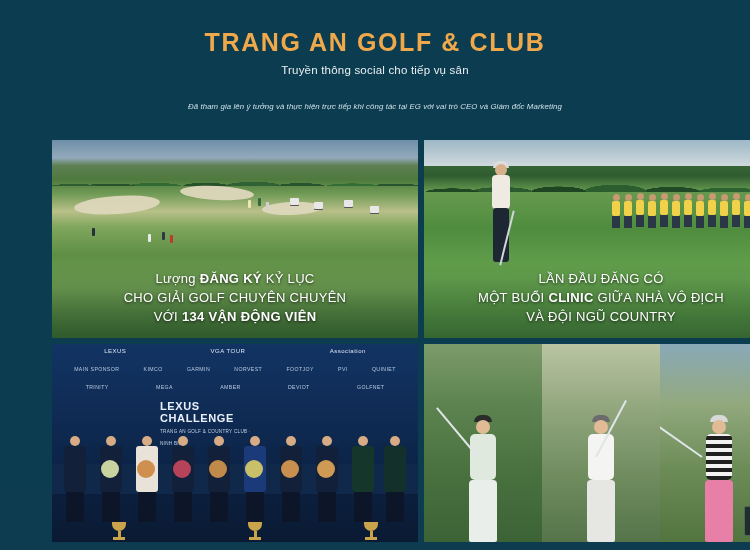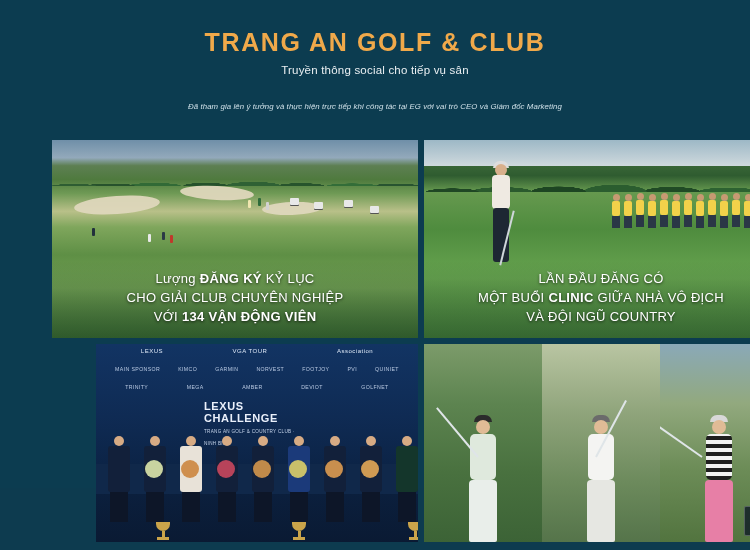--- a/index.html
+++ b/index.html
@@ -130,21 +130,21 @@
   .c2 .golfer .club { position:absolute; left: 20px; top: 46px; width: 2px; height: 56px;
     background: #cfd6da; transform: rotate(14deg); }
   .c2 .caddie {
     position: absolute; width: 8px; height: 34px;
   }
   .c2 .caddie .h { width: 7px; height: 7px; background: #c79a72; border-radius: 50%; margin: 0 auto; }
   .c2 .caddie .b { width: 8px; height: 15px; background: #f2d14a; border-radius: 2px; }
   .c2 .caddie .l { width: 8px; height: 12px; background: #2a3746; }
 
   
-  .c3 { background: #10284a; margin-left: 44px; }
+  .c3 { background: #10284a; }
   .c3 .backdrop {
     position: absolute; left: 0; top: 0; right: 0; height: 120px;
     background: linear-gradient(to bottom, #123463 0%, #0f2b54 60%, #0c2447 100%);
   }
   .c3 .logo-row {
     position: absolute; left: 10px; right: 10px; top: 4px;
     display: flex; justify-content: space-around; align-items: center;
     font-size: 6px; color: #dbe6f5; letter-spacing: .5px;
   }
   .c3 .logo-row2 {
@@ -244,21 +244,21 @@
       <div class="cart" style="left:318px; top:66px;"></div>
       <div class="person" style="left:40px; top:88px; background:#22303c;"></div>
       <div class="person" style="left:96px; top:94px; background:#e9e9e9;"></div>
       <div class="person" style="left:110px; top:92px; background:#2b3a46;"></div>
       <div class="person" style="left:118px; top:95px; background:#c0392b;"></div>
       <div class="person" style="left:196px; top:60px; background:#f0e6b0;"></div>
       <div class="person" style="left:206px; top:58px; background:#2e6b3a;"></div>
       <div class="person" style="left:214px; top:62px; background:#d2d2d2;"></div>
       <div class="cap-overlay cap-left">
         <div>Lượng <b>ĐĂNG KÝ</b> KỶ LỤC</div>
-        <div>CHO GIẢI CLUB CHUYÊN NGHIỆP</div>
+        <div>CHO GIẢI GOLF CHUYÊN CHUYÊN</div>
         <div>VỚI <b>134 VẬN ĐỘNG VIÊN</b></div>
       </div>
     </div>
 
     <div class="cell c2">
       <div class="sky"></div>
       <div class="trees"></div>
       <div class="golfer">
         <div class="cap"></div>
         <div class="head"></div>

